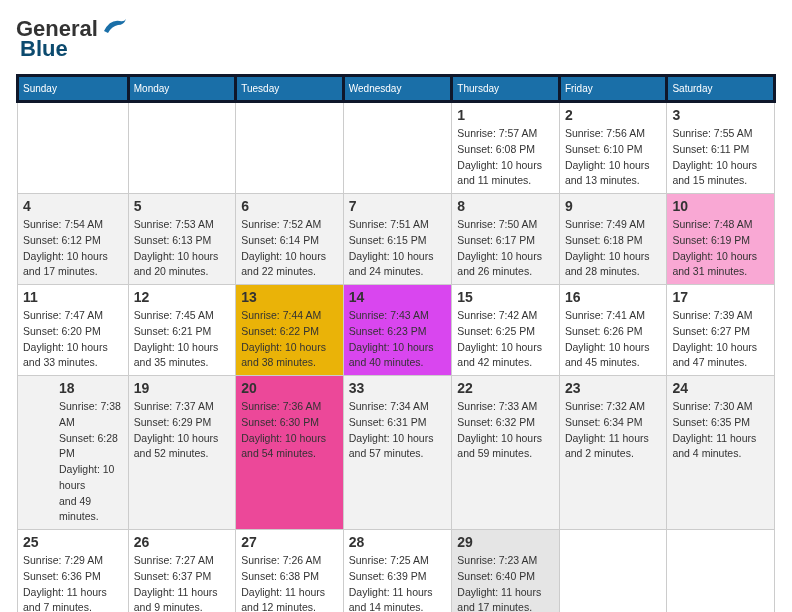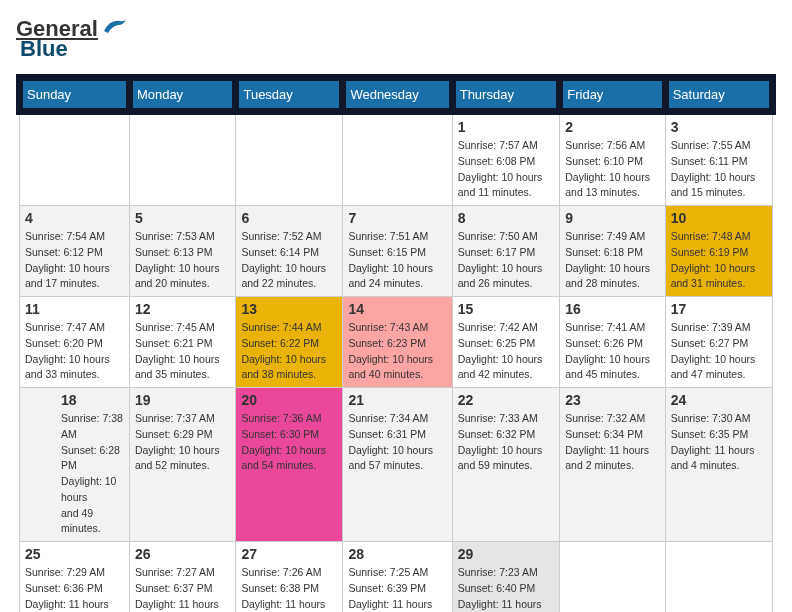--- a/index.html
+++ b/index.html
@@ -37,23 +37,23 @@
     table {
       width: 100%;
       border-collapse: collapse;
       font-size: 11px;
     }
     thead th {
       background: #1a6fa8;
       color: #fff;
       padding: 6px 4px;
       text-align: left;
-      font-size: 13px;
+      font-size: 10px;
       font-weight: normal;
-      border: 7px solid #0f172a;
+      border: 3px solid #0f172a;
     }
     td {
       border: 1px solid #ccc;
       vertical-align: top;
       padding: 4px 5px;
       width: 113px;
       min-height: 80px;
       height: 90px;
     }
     .day-num {
@@ -70,21 +70,21 @@
     tr:nth-child(odd) td { background: #fff; }
     tr:nth-child(even) td { background: #f5f5f5; }
     .empty { background: #fff !important; }
   </style>
 </head>
 <body>
 
 <div class="header">
   <div class="logo">
     <div style="display:flex; align-items:center;">
-      <span style="font-size:22px; font-weight:bold; color:#333;text-decoration:underline;">General</span>
+      <span style="font-size:22px; font-weight:bold; color:#333;">General</span>
       <svg width="28" height="18" viewBox="0 0 28 18" style="margin-left:2px; margin-top:-6px;">
         <path d="M4,14 Q10,2 20,4 Q24,5 26,2 Q24,8 18,8 Q12,9 8,16 Z" fill="#1a6fa8"></path>
       </svg>
     </div>
     <span style="font-size:22px; font-weight:bold; color:#0c4a6e; margin-top:-6px; margin-left:4px;">Blue</span>
   </div>
   <div class="title-block">
     <div class="month-title"></div>
     <div class="location"></div>
   </div>
@@ -139,39 +139,39 @@
           <div class="day-info">Sunrise: 7:51 AM<br>Sunset: 6:15 PM<br>Daylight: 10 hours<br>and 24 minutes.</div>
         </td>
         <td style="background: rgb(242, 242, 242);">
           <div class="day-num">8</div>
           <div class="day-info">Sunrise: 7:50 AM<br>Sunset: 6:17 PM<br>Daylight: 10 hours<br>and 26 minutes.</div>
         </td>
         <td style="background: rgb(242, 242, 242);">
           <div class="day-num">9</div>
           <div class="day-info">Sunrise: 7:49 AM<br>Sunset: 6:18 PM<br>Daylight: 10 hours<br>and 28 minutes.</div>
         </td>
-        <td style="background: #eab308;">
+        <td style="background: #f9a8d4;">
           <div class="day-num">10</div>
           <div class="day-info">Sunrise: 7:48 AM<br>Sunset: 6:19 PM<br>Daylight: 10 hours<br>and 31 minutes.</div>
         </td>
       </tr>
       <tr>
         <td style="background: rgb(255, 255, 255);">
           <div class="day-num">11</div>
           <div class="day-info">Sunrise: 7:47 AM<br>Sunset: 6:20 PM<br>Daylight: 10 hours<br>and 33 minutes.</div>
         </td>
         <td style="background: rgb(255, 255, 255);">
           <div class="day-num">12</div>
           <div class="day-info">Sunrise: 7:45 AM<br>Sunset: 6:21 PM<br>Daylight: 10 hours<br>and 35 minutes.</div>
         </td>
         <td style="background: #eab308;">
           <div class="day-num">13</div>
           <div class="day-info">Sunrise: 7:44 AM<br>Sunset: 6:22 PM<br>Daylight: 10 hours<br>and 38 minutes.</div>
         </td>
-        <td style="background: #fca5a5; margin-left: 11px;">
+        <td style="background: #d946ef; margin-left: 11px;">
           <div class="day-num">14</div>
           <div class="day-info">Sunrise: 7:43 AM<br>Sunset: 6:23 PM<br>Daylight: 10 hours<br>and 40 minutes.</div>
         </td>
         <td style="background: rgb(255, 255, 255);">
           <div class="day-num">15</div>
           <div class="day-info">Sunrise: 7:42 AM<br>Sunset: 6:25 PM<br>Daylight: 10 hours<br>and 42 minutes.</div>
         </td>
         <td style="background: rgb(255, 255, 255);">
           <div class="day-num">16</div>
           <div class="day-info">Sunrise: 7:41 AM<br>Sunset: 6:26 PM<br>Daylight: 10 hours<br>and 45 minutes.</div>
@@ -188,21 +188,21 @@
         </td>
         <td style="background: rgb(242, 242, 242);">
           <div class="day-num">19</div>
           <div class="day-info">Sunrise: 7:37 AM<br>Sunset: 6:29 PM<br>Daylight: 10 hours<br>and 52 minutes.</div>
         </td>
         <td style="background: #ec4899;">
           <div class="day-num">20</div>
           <div class="day-info">Sunrise: 7:36 AM<br>Sunset: 6:30 PM<br>Daylight: 10 hours<br>and 54 minutes.</div>
         </td>
         <td style="background: rgb(242, 242, 242);">
-          <div class="day-num">21</div>
+          <div class="day-num">33</div>
           <div class="day-info">Sunrise: 7:34 AM<br>Sunset: 6:31 PM<br>Daylight: 10 hours<br>and 57 minutes.</div>
         </td>
         <td style="background: rgb(242, 242, 242);">
           <div class="day-num">22</div>
           <div class="day-info">Sunrise: 7:33 AM<br>Sunset: 6:32 PM<br>Daylight: 10 hours<br>and 59 minutes.</div>
         </td>
         <td style="background: rgb(242, 242, 242);">
           <div class="day-num">23</div>
           <div class="day-info">Sunrise: 7:32 AM<br>Sunset: 6:34 PM<br>Daylight: 11 hours<br>and 2 minutes.</div>
         </td>

